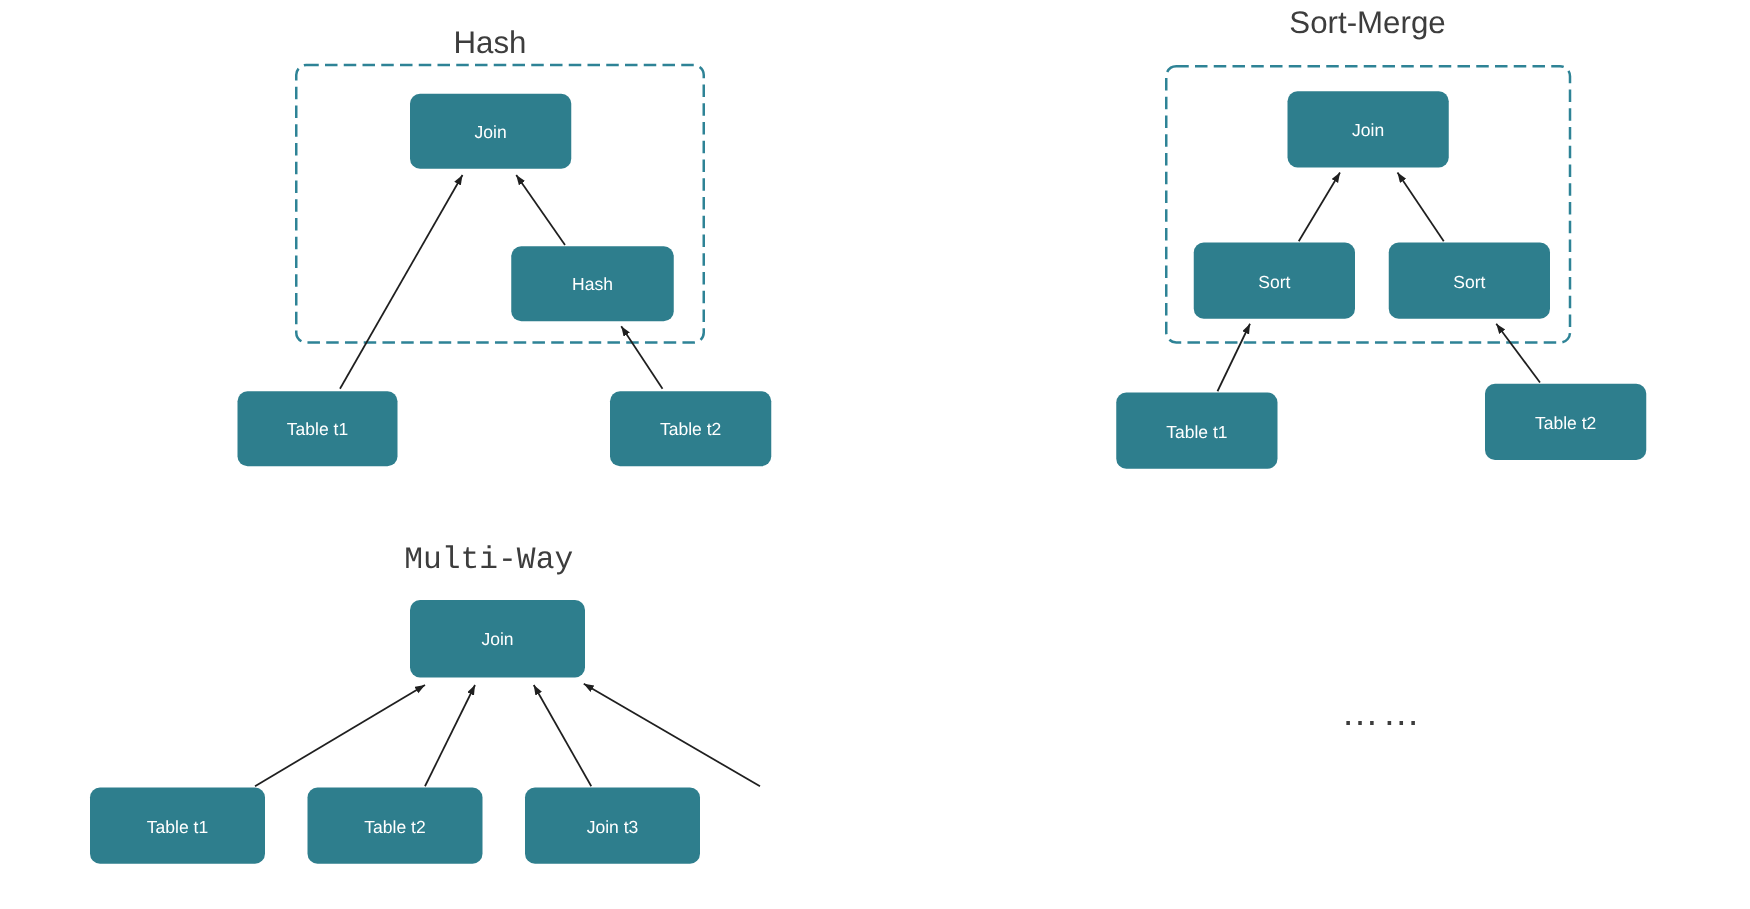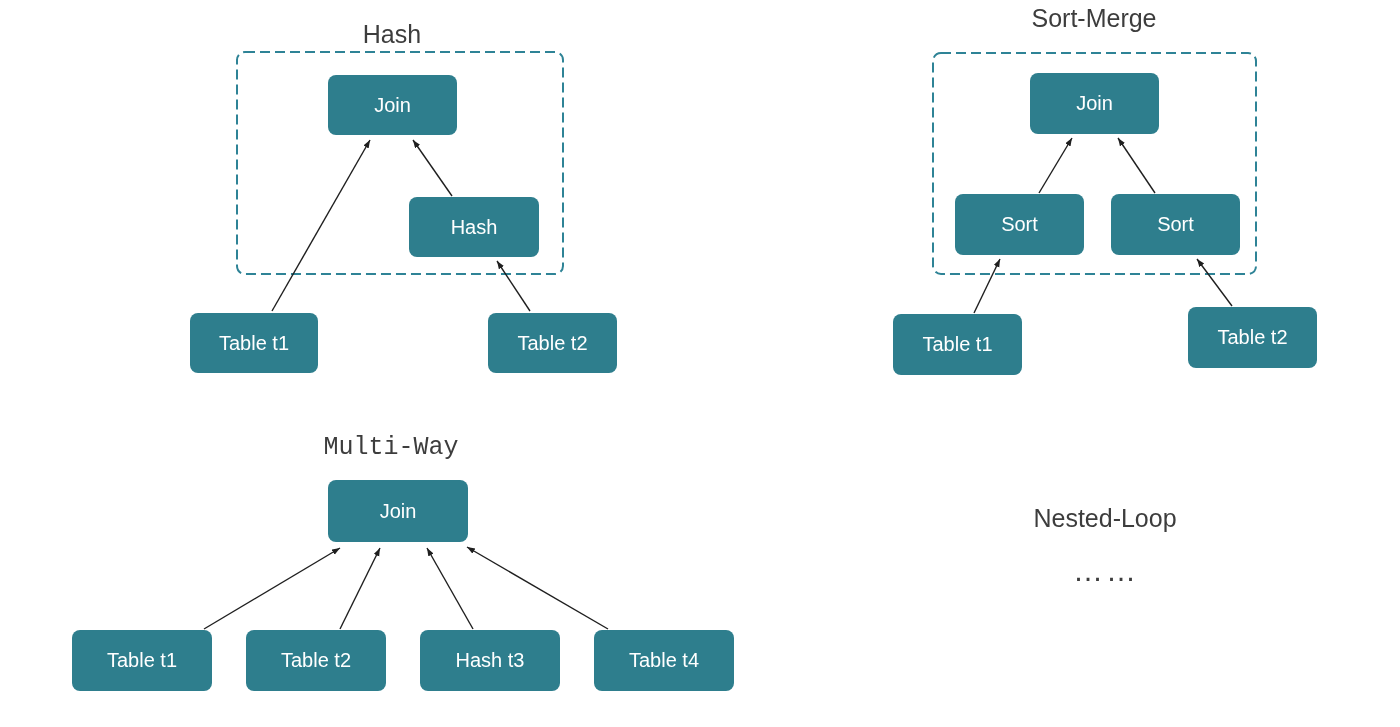--- a/index.html
+++ b/index.html
@@ -48,21 +48,21 @@
     white-space: nowrap;
   }
   .node {
     position: absolute;
     background: var(--node-fill);
     color: var(--node-text);
     border-radius: 8px;
     display: flex;
     align-items: center;
     justify-content: center;
-    font-size: 20px;
+    font-size: 14px;
     white-space: nowrap;
   }
   .ellipsis-text {
     position: absolute;
     transform: translateX(-50%);
     font-size: 30px;
     letter-spacing: 3px;
     line-height: 30px;
     color: var(--title-text);
     white-space: nowrap;
@@ -108,19 +108,17 @@
   <div class="node" style="left:1030px; top:73px; width:129px; height:61px;">Join</div>
   <div class="node" style="left:955px; top:194px; width:129px; height:61px;">Sort</div>
   <div class="node" style="left:1111px; top:194px; width:129px; height:61px;">Sort</div>
   <div class="node" style="left:893px; top:314px; width:129px; height:61px;">Table t1</div>
   <div class="node" style="left:1188px; top:307px; width:129px; height:61px;">Table t2</div>
 
   <div class="diagram-title" style="left:391px; top:433px;font-family:Liberation Mono, monospace;">Multi-Way</div>
   <div class="node" style="left:328px; top:480px; width:140px; height:62px;">Join</div>
   <div class="node" style="left:72px; top:630px; width:140px; height:61px;">Table t1</div>
   <div class="node" style="left:246px; top:630px; width:140px; height:61px;">Table t2</div>
-  <div class="node" style="left:420px; top:630px; width:140px; height:61px;">Hash t3</div>
-  <div class="node" style="left:594px; top:630px; width:140px; height:61px;">Table t4</div>
+  <div class="node" style="left:420px; top:630px; width:140px; height:61px;">Join t3</div>
 
-  <div class="diagram-title" style="left:1105px; top:504px;">Nested-Loop</div>
   <div class="ellipsis-text" style="left:1106px; top:556px;">……</div>
 
 </div>
 
 </body></html>

